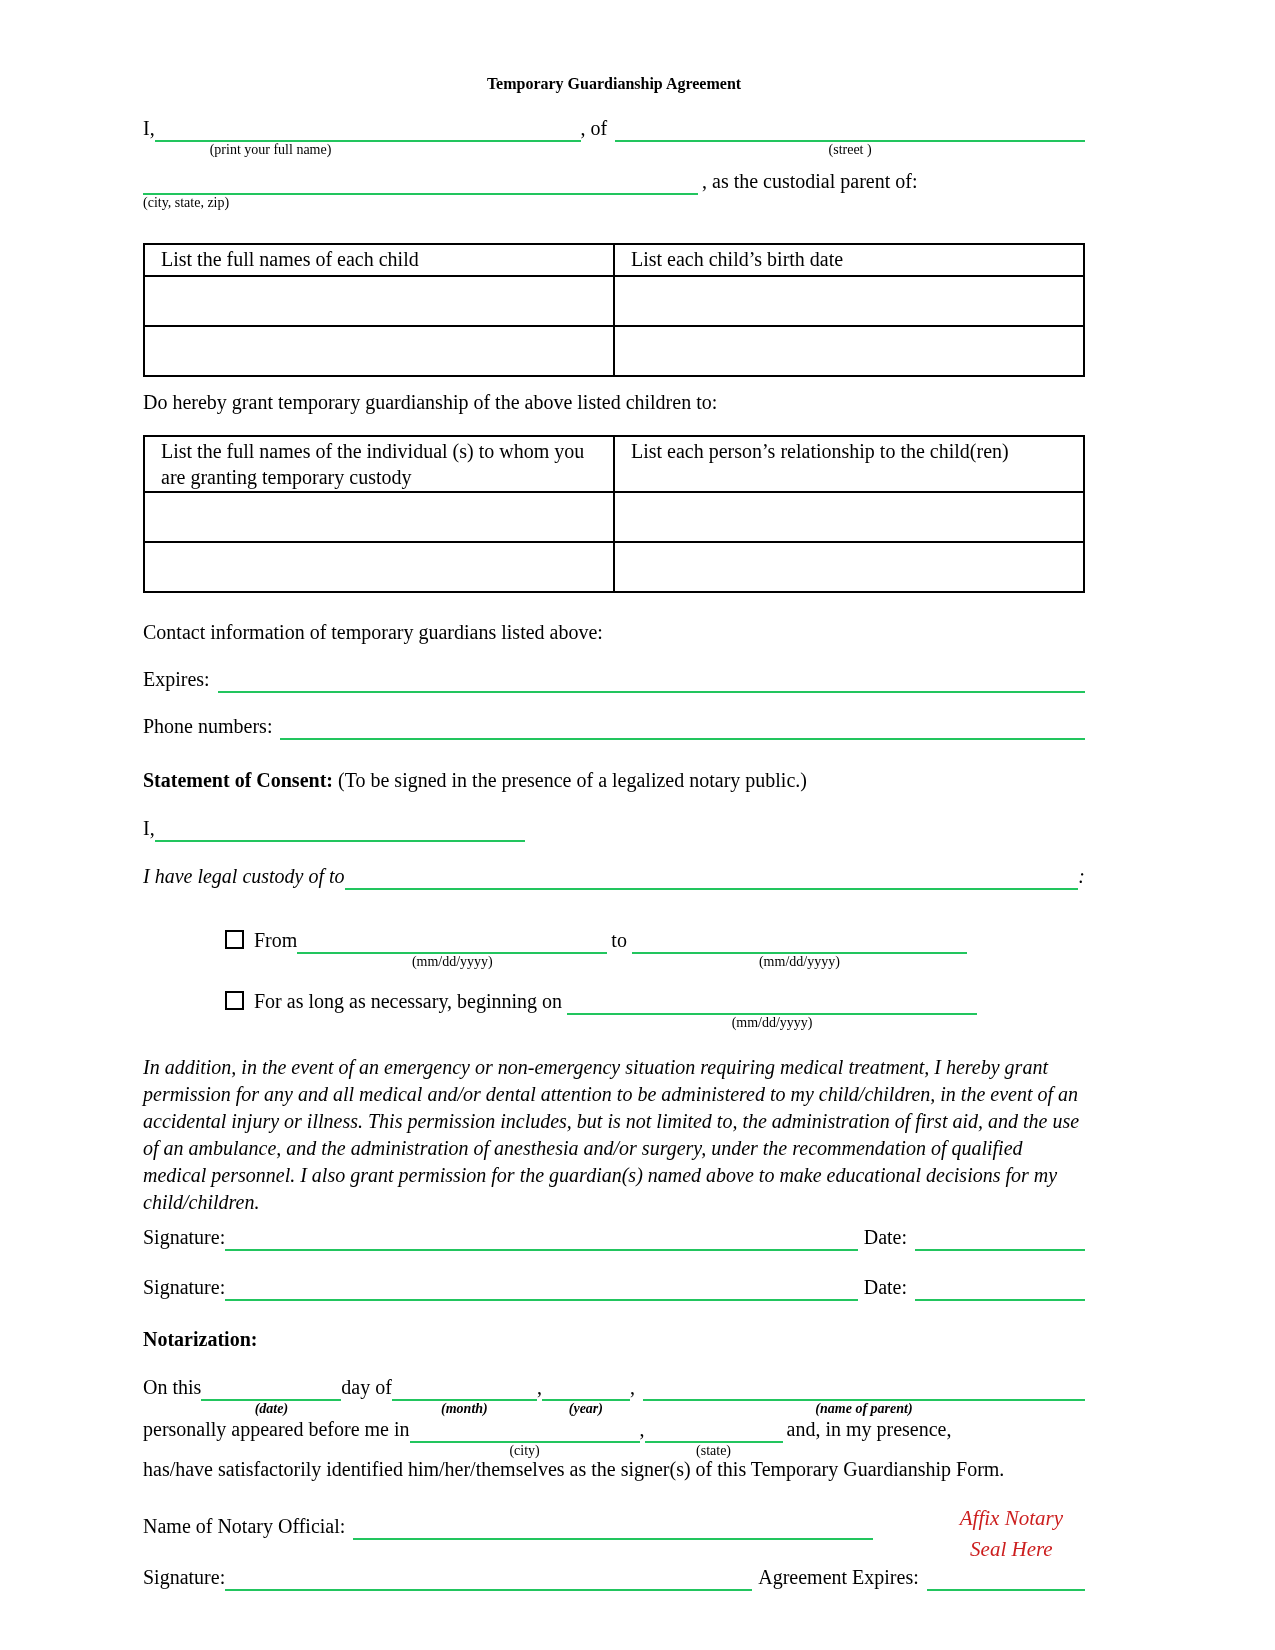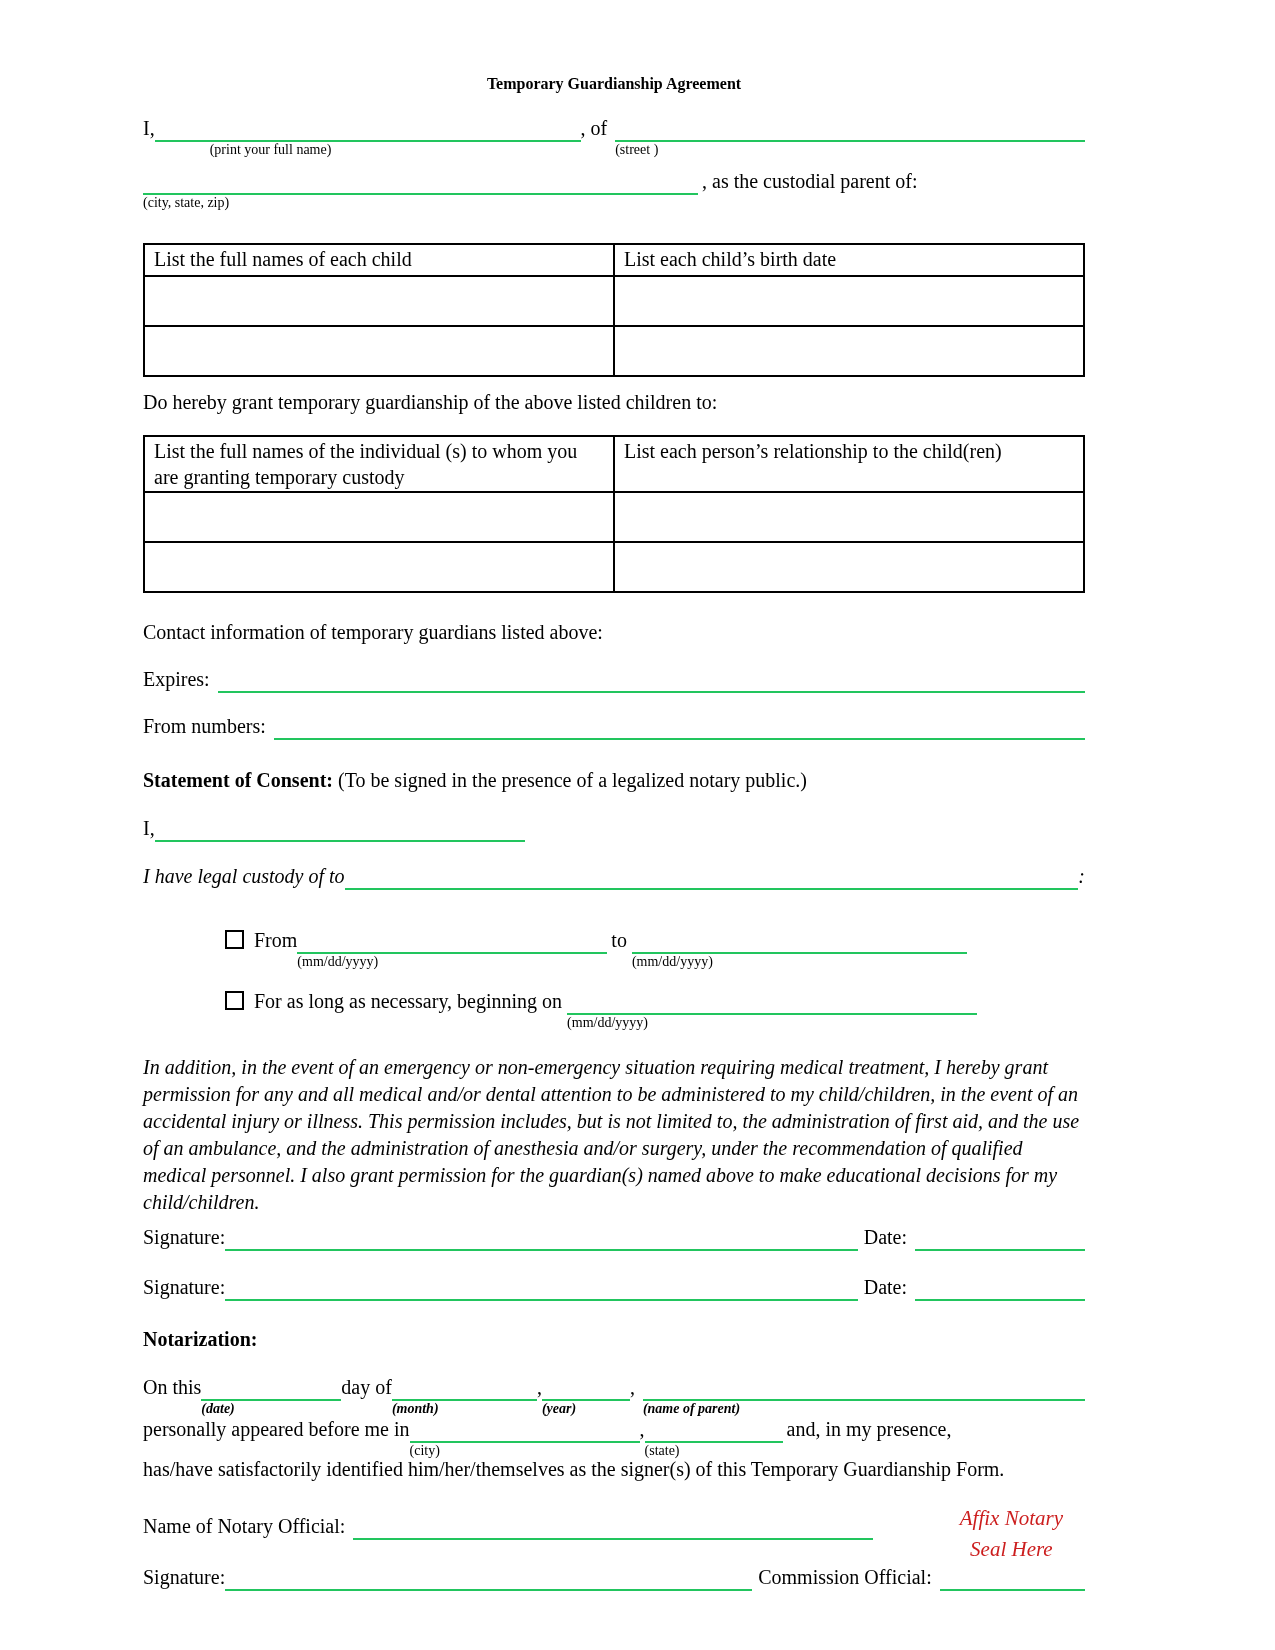--- a/index.html
+++ b/index.html
@@ -7,28 +7,28 @@
     position:relative; width:1275px; height:1650px; box-sizing:border-box;
     padding:70px 190px 0 143px; background:#fff; color:#000;
     font-family:"Liberation Serif","DejaVu Serif",serif; font-size:20px;
   }
   .title { text-align:center; font-weight:bold; font-size:16px; line-height:27px; }
   .row { display:flex; align-items:flex-end; line-height:27px; }
   .row span { white-space:pre; }
   .blank { position:relative; border-bottom:2px solid #22c55e; height:27px; box-sizing:border-box; flex:0 0 auto; }
   .grow  { flex:1 1 auto; }
   .cap { position:absolute; top:100%; margin-top:2px; font-size:14px; line-height:16px; white-space:nowrap; font-style:normal; font-weight:normal; }
-  .cap-center { left:0; right:0; }
+  .cap-center { left:0; right:0; text-align:center; }
   .cap-left   { left:55px; }
   .cap-left0  { left:0; }
   .cap-bi { font-weight:bold; font-style:italic; }
   .pr8 { padding-right:8px; } .pl6 { padding-left:6px; } .pl4 { padding-left:4px; }
   table { border-collapse:collapse; width:100%; table-layout:fixed; }
   th,td { border:2px solid #000; font-weight:normal; text-align:left; vertical-align:top;
-          padding:1px 9px; font-size:20px; line-height:26px; }
+          padding:1px 16px; font-size:20px; line-height:26px; }
   th { height:28px; } td { height:46px; }
   .mt { display:block; }
   .it { font-style:italic; }
   .b  { font-weight:bold; }
   .checkbox { width:15px; height:15px; border:2px solid #000; background:#fff; display:inline-block;
               flex:none; align-self:flex-end; margin:0 10px 5px 0; }
   .indent { margin-left:72px;padding-left:10px; }
   .para { font-style:italic; line-height:27px; text-align:left; }
   .notary-wrap { position:relative; }
   .seal { position:absolute; top:-10px; right:22px; text-align:center; font-style:italic;
@@ -96,21 +96,21 @@
     </table>
 
   <div class="mt" style="margin-top:26px; line-height:27px;">Contact information of temporary guardians listed above:</div>
 
   <div class="row" style="margin-top:20px;">
     <span class="pr8">Expires:</span>
     <span class="blank grow"></span>
   </div>
 
   <div class="row" style="margin-top:20px;">
-    <span class="pr8">From numbers:</span>
+    <span class="pr8">Phone numbers:</span>
     <span class="blank grow"></span>
   </div>
 
   <div class="mt" style="margin-top:27px; line-height:27px;">
     <span class="b">Statement of Consent:</span><span> (To be signed in the presence of a legalized notary public.)</span>
   </div>
 
   <div class="row" style="margin-top:21px;">
     <span>I,</span>
     <span class="blank" style="width:370px;"></span>
@@ -200,18 +200,18 @@
     </div>
 
     <div class="row" style="margin-top:30px;">
       <span class="pr8">Name of Notary Official:</span>
       <span class="blank" style="width:520px;"></span>
     </div>
 
     <div class="row" style="margin-top:24px;">
       <span>Signature:</span>
       <span class="blank" style="width:527px;"></span>
-      <span class="pl6 pr8">Commission Official:</span>
+      <span class="pl6 pr8">Agreement Expires:</span>
       <span class="blank grow"></span>
     </div>
   </div>
 
 </div>
 
 </body></html>

